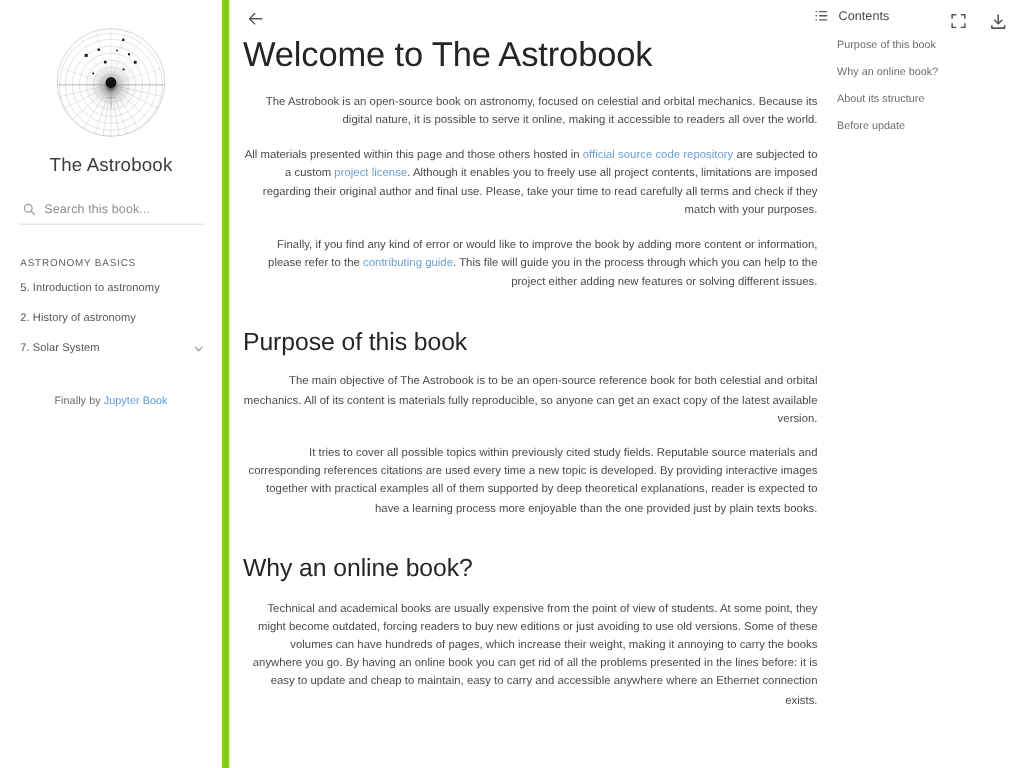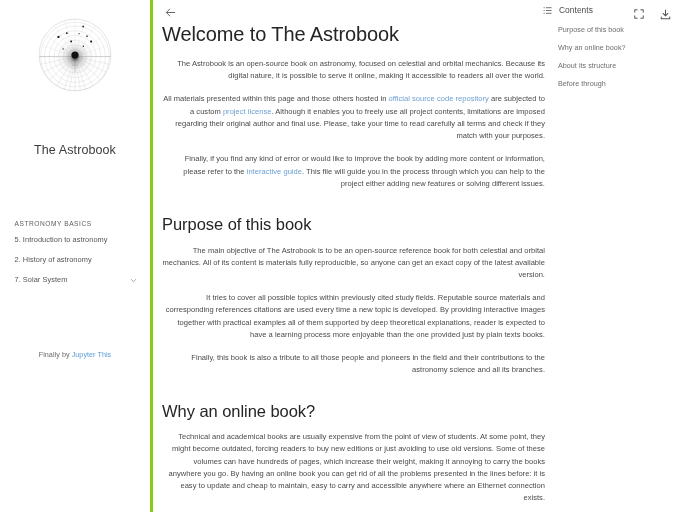--- a/index.html
+++ b/index.html
@@ -20,28 +20,27 @@
     height: 512px;
     display: flex;
     background: #ffffff;
   }
 
   
   #sidebar {
     width: 153px;
     height: 512px;
     flex: 0 0 153px;
-    border-right: 3px solid #84cc16;
+    border-right: 5px solid #84cc16;
     background: #ffffff;
     padding: 14px 10px 0 10px;
     display: flex;
     flex-direction: column;
     align-items: center;
     overflow: hidden;
-    gap: 40px;
   }
 
   .logo-wrap {
     width: 78px;
     height: 78px;
     margin-top: 2px;
     display: block;
   }
   .logo-wrap svg { display: block; width: 78px; height: 78px; }
 
@@ -178,21 +177,21 @@
   
   .content {
     position: absolute;
     top: 0;
     left: 0;
     width: 392px;
     padding: 22px 0 0 9px;
   }
 
   h1.page-title {
-    font-size: 20px;
+    font-size: 23px;
     font-weight: 400;
     color: #252525;
     letter-spacing: -0.1px;
     line-height: 1.25;
     margin-bottom: 11px;
   }
 
   h2.section-title {
     font-size: 16.5px;
     font-weight: 400;
@@ -337,20 +336,29 @@
             <rect x="34.0" y="41.5" width="1.5" height="1.5"></rect>
             <rect x="54.5" y="22.0" width="1.4" height="1.4"></rect>
           </g>
         </g>
         <circle cx="50" cy="50" r="46" fill="none" stroke="#bfbfbf" stroke-width="0.55"></circle>
       </svg>
     </div>
 
     <div class="book-title">The Astrobook</div>
 
+    <div class="search-box">
+      <span class="s-icon">
+        <svg viewBox="0 0 16 16" fill="none" stroke="currentColor" stroke-width="1.5">
+          <circle cx="6.8" cy="6.8" r="4.6"></circle>
+          <line x1="10.3" y1="10.3" x2="14.4" y2="14.4" stroke-linecap="round"></line>
+        </svg>
+      </span>
+      <input class="search-input" type="text" placeholder="Search this book..." style="">
+    </div>
 
     <nav class="nav-section">
       <div class="nav-heading">ASTRONOMY BASICS</div>
 
       <div class="nav-item">
         <span>5. Introduction to astronomy</span>
       </div>
 
       <div class="nav-item">
         <span>2. History of astronomy</span>
@@ -360,21 +368,21 @@
         <span>7. Solar System</span>
         <span class="chev">
           <svg viewBox="0 0 16 16" fill="none" stroke="currentColor" stroke-width="2" stroke-linecap="round" stroke-linejoin="round">
             <polyline points="3,5.5 8,11 13,5.5"></polyline>
           </svg>
         </span>
       </div>
     </nav>
 
     <div class="powered">
-      <span>Finally by </span><a href="#">Jupyter This</a>
+      <span>Finally by </span><a href="#">Jupyter Book</a>
     </div>
   </aside>
 
   <main id="main">
 
     <div class="back-btn">
       <span>
         <svg width="11" height="11" viewBox="0 0 16 16" fill="none" stroke="currentColor" stroke-width="1.3" stroke-linecap="round" stroke-linejoin="round">
           <line x1="14" y1="8" x2="2.5" y2="8"></line>
           <polyline points="7,3 2,8 7,13"></polyline>
@@ -405,26 +413,25 @@
     </div>
 
     <div class="content">
 
       <h1 class="page-title">Welcome to The Astrobook</h1>
 
       <p class="para">The Astrobook is an open-source book on astronomy, focused on celestial and orbital mechanics. Because its digital nature, it is possible to serve it online, making it accessible to readers all over the world.</p>
 
       <p class="para"><span>All materials presented within this page and those others hosted in </span><a class="inline-link" href="#">official source code repository</a><span> are subjected to a custom </span><a class="inline-link" href="#">project license</a><span>. Although it enables you to freely use all project contents, limitations are imposed regarding their original author and final use. Please, take your time to read carefully all terms and check if they match with your purposes.</span></p>
 
-      <p class="para"><span>Finally, if you find any kind of error or would like to improve the book by adding more content or information, please refer to the </span><a class="inline-link" href="#">interactive guide</a><span>. This file will guide you in the process through which you can help to the project either adding new features or solving different issues.</span></p>
+      <p class="para"><span>Finally, if you find any kind of error or would like to improve the book by adding more content or information, please refer to the </span><a class="inline-link" href="#">contributing guide</a><span>. This file will guide you in the process through which you can help to the project either adding new features or solving different issues.</span></p>
 
       <h2 class="section-title">Purpose of this book</h2>
       <p class="para">The main objective of The Astrobook is to be an open-source reference book for both celestial and orbital mechanics. All of its content is materials fully reproducible, so anyone can get an exact copy of the latest available version.</p>
       <p class="para">It tries to cover all possible topics within previously cited study fields. Reputable source materials and corresponding references citations are used every time a new topic is developed. By providing interactive images together with practical examples all of them supported by deep theoretical explanations, reader is expected to have a learning process more enjoyable than the one provided just by plain texts books.</p>
-      <p class="para">Finally, this book is also a tribute to all those people and pioneers in the field and their contributions to the astronomy science and all its branches.</p>
 
       <h2 class="section-title">Why an online book?</h2>
       <p class="para">Technical and academical books are usually expensive from the point of view of students. At some point, they might become outdated, forcing readers to buy new editions or just avoiding to use old versions. Some of these volumes can have hundreds of pages, which increase their weight, making it annoying to carry the books anywhere you go. By having an online book you can get rid of all the problems presented in the lines before: it is easy to update and cheap to maintain, easy to carry and accessible anywhere where an Ethernet connection exists.</p>
 
     </div>
 
     <nav id="contents-panel">
       <div class="contents-head">
         <span class="list-icon">
           <svg viewBox="0 0 16 16" fill="none" stroke="currentColor" stroke-width="1.5" stroke-linecap="round">
@@ -434,17 +441,17 @@
             <line x1="1.8" y1="3" x2="2.4" y2="3"></line>
             <line x1="1.8" y1="8" x2="2.4" y2="8"></line>
             <line x1="1.8" y1="13" x2="2.4" y2="13"></line>
           </svg>
         </span>
         <span class="label">Contents</span>
       </div>
       <a class="contents-link" href="#">Purpose of this book</a>
       <a class="contents-link" href="#">Why an online book?</a>
       <a class="contents-link" href="#">About its structure</a>
-      <a class="contents-link" href="#">Before through</a>
+      <a class="contents-link" href="#">Before update</a>
     </nav>
 
   </main>
 </div>
 
 </body></html>

